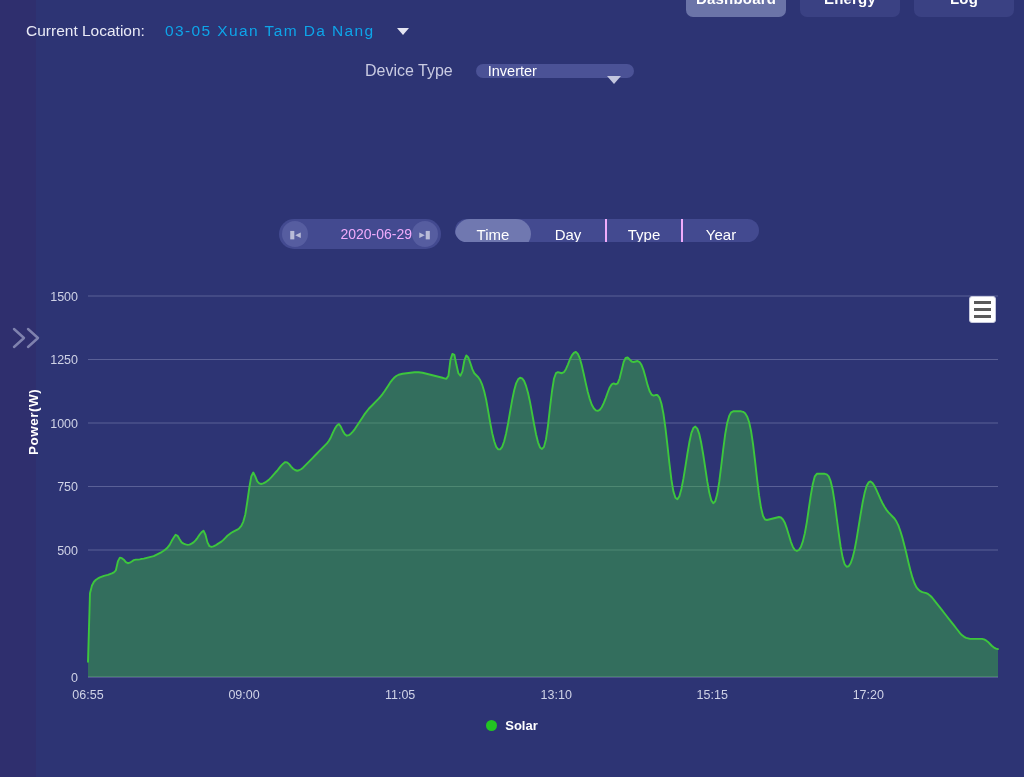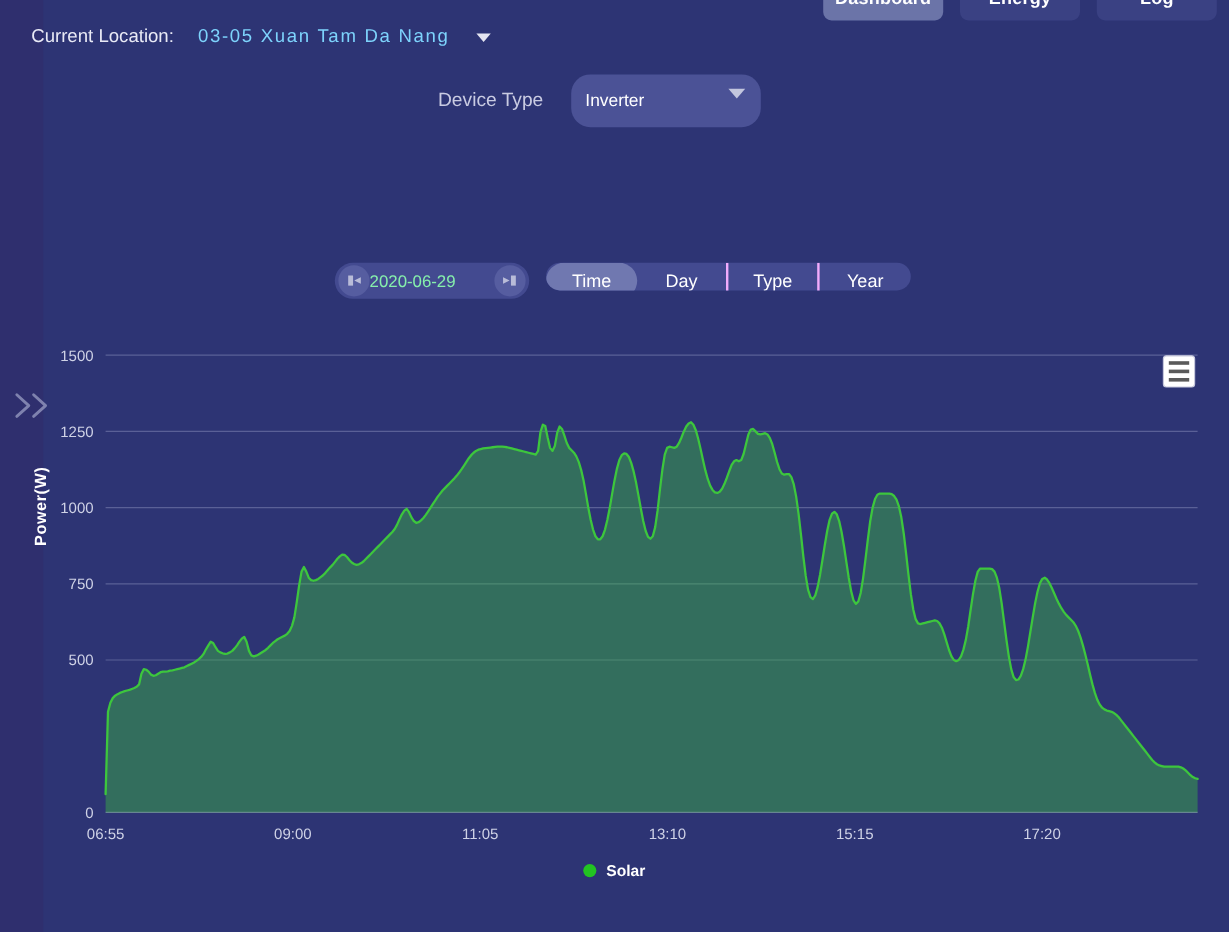--- a/index.html
+++ b/index.html
@@ -41,37 +41,37 @@
   }
   .tab.active { background: #6b74a8; }
 
   
   .locbar {
     position: absolute; left: 26px; top: 22px;
     display: flex; align-items: center; gap: 20px;
     font-size: 16px; color: #e9eaf6;
   }
   .loc-label { font-size: 15.5px; color: #e9eaf6; }
-  .loc-value { font-size: 15.5px; letter-spacing: 1.4px; color: #7dd3fc; }
+  .loc-value { font-size: 15.5px; letter-spacing: 1.4px; color: #0ea5e9; }
   .caret-down {
     width: 0; height: 0; margin-left: 2px;
     border-left: 6px solid transparent;
     border-right: 6px solid transparent;
     border-top: 7px solid #e4e5f2;
     cursor: pointer;
   }
 
   
   .devicetype {
     position: absolute; left: 365px; top: 62px;
     display: flex; align-items: center; gap: 23px;
   }
   .dt-label { font-size: 16px; color: #c9cbe2; }
   .dt-select {
-    width: 158px; height: 44px; border-radius: 16px;
+    width: 158px; height: 14px; border-radius: 16px;
     background: #4b5296;
     display: flex; align-items: center;
     padding: 0 12px; position: relative;
     font-size: 14.5px; color: #ffffff; cursor: pointer;
   }
   .dt-arrow {
     position: absolute; right: 13px; top: 12px;
     width: 0; height: 0;
     border-left: 7px solid transparent;
     border-right: 7px solid transparent;
@@ -85,21 +85,21 @@
     background: #434a90;
     display: flex; align-items: center; justify-content: space-between;
     padding: 0 3px; position: relative;
   }
   .dnav {
     width: 26px; height: 26px; border-radius: 13px;
     background: #565da0;
     display: flex; align-items: center; justify-content: center;
     color: #b9bcd8; font-size: 11px; cursor: pointer; line-height: 1;
   }
-  .dtext { flex: 1; text-align: left; font-size: 14px; color: #86efac; }
+  .dtext { flex: 1; text-align: right; font-size: 14px; color: #f0abfc; }
 
   .rangeseg {
     display: flex; height: 23px; border-radius: 15px;
     background: #434a90; overflow: hidden;
   }
   .seg {
     min-width: 76px; padding: 0 14px; height: 30px;
     display: flex; align-items: center; justify-content: center;
     font-size: 15px; color: #ffffff; cursor: pointer;
     border-right: 2px solid #f0abfc;

